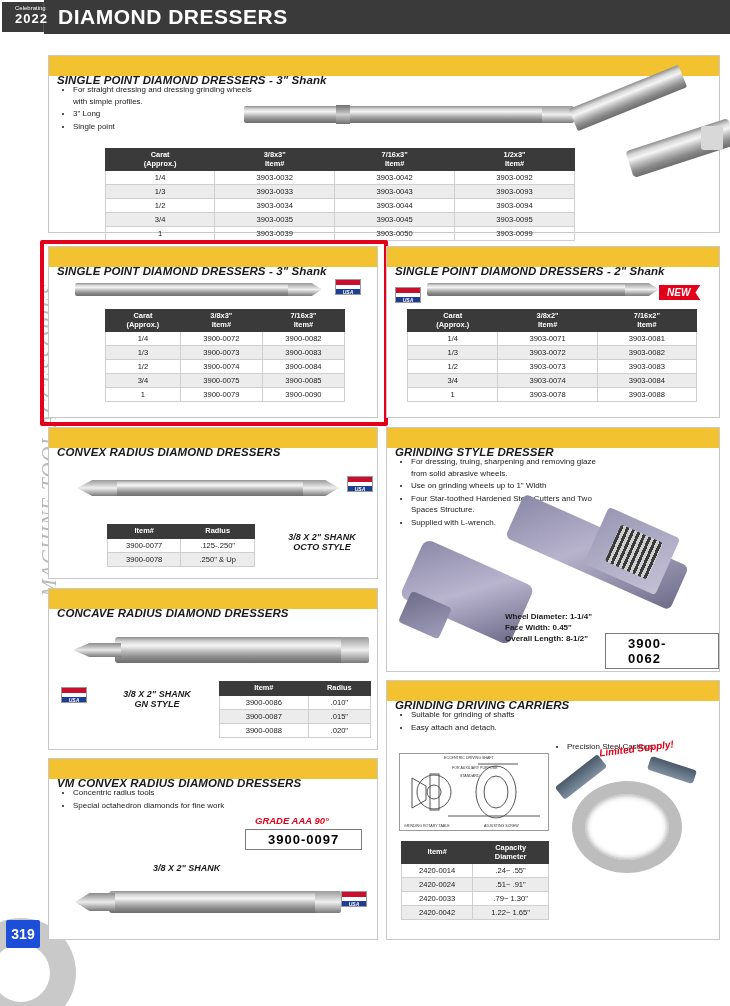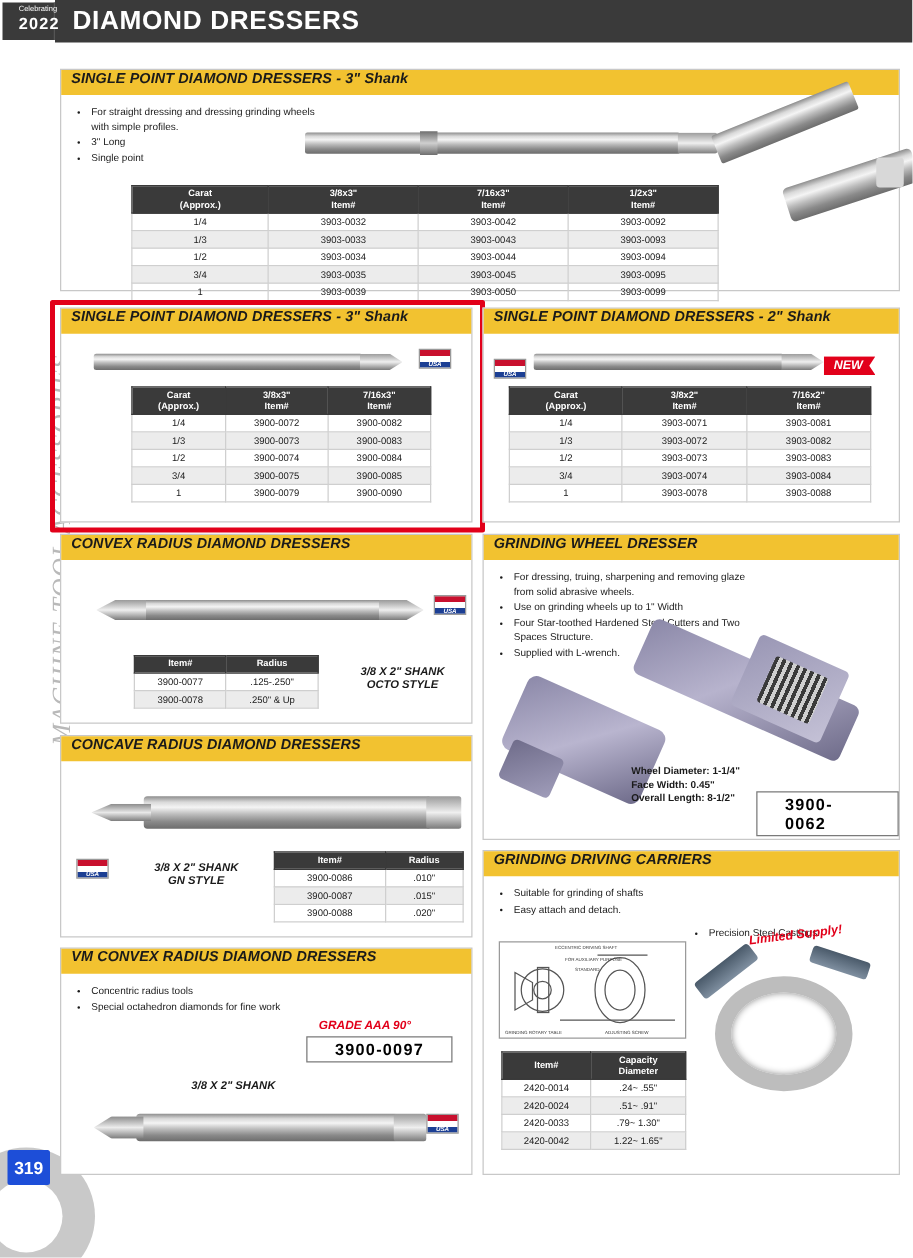--- a/index.html
+++ b/index.html
@@ -69,21 +69,21 @@
     padding-left: 13px;
   }
   .celebrate .yr { font-size: 13px; font-weight: bold; letter-spacing:1px; }
   
   .bar {
     background: #f2c230;
     height: 20px;
     position: relative;
   }
   .bar .t {
-    position:absolute; left:8px; top:1px;
+    position:absolute; left:8px; top:18px;
     font-size: 11.5px; font-weight: bold; color: #1a1a1a;
     font-family: "Liberation Sans", sans-serif;
     letter-spacing: .1px;
     font-style: italic;
   }
   .bar .sub {
     font-weight: bold; font-style: italic; color:#1a1a1a;
   }
   .panel {
     position: absolute;
@@ -490,21 +490,21 @@
       <div style="position:absolute;left:14px;top:14px;width:40px;height:18px;background:linear-gradient(to bottom,#8a8a8a,#ececec,#7a7a7a);clip-path:polygon(0 50%,36% 0,100% 0,100% 100%,36% 100%);"></div>
       <div style="position:absolute;left:254px;top:12px;width:26px;height:22px;background:linear-gradient(to bottom,#9a9a9a,#efefef,#7a7a7a);border-radius:2px;"></div>
     </div>
     <div class="usa" style="position:absolute;left:292px;top:132px;">
         <span>USA</span>
       </div>
   </div>
 
   <div class="panel" style="left:386px; top:427px; width:334px; height:245px;">
     <div class="bar">
-      <div class="t">GRINDING WHEEL DRESSER</div>
+      <div class="t">GRINDING STYLE DRESSER</div>
     </div>
     <ul class="bullets" style="position:absolute;left:14px;top:28px;width:200px;">
       <li>For dressing, truing, sharpening and removing glaze from solid abrasive wheels.</li>
       <li>Use on grinding wheels up to 1" Width</li>
       <li>Four Star-toothed Hardened Steel Cutters and Two Spaces Structure.</li>
       <li>Supplied with L-wrench.</li>
     </ul>
     <div style="position:absolute;left:10px;top:92px;width:320px;height:125px;">
       <div style="position:absolute;left:110px;top:8px;width:180px;height:48px;background:linear-gradient(135deg,#8b88a8,#b7b3cd 45%,#6f6c8a);transform:rotate(24deg);border-radius:6px;"></div>
       <div style="position:absolute;left:196px;top:0px;width:78px;height:62px;background:linear-gradient(135deg,#9a97b5,#c4c1d6);transform:rotate(24deg);border-radius:4px;"></div>

